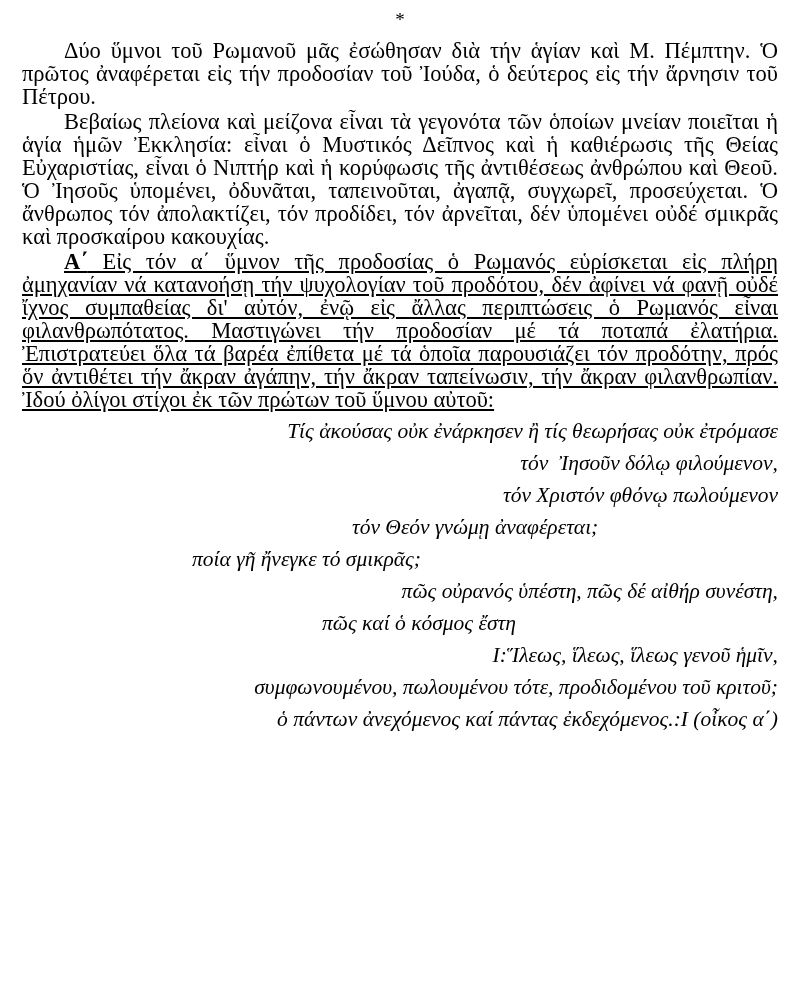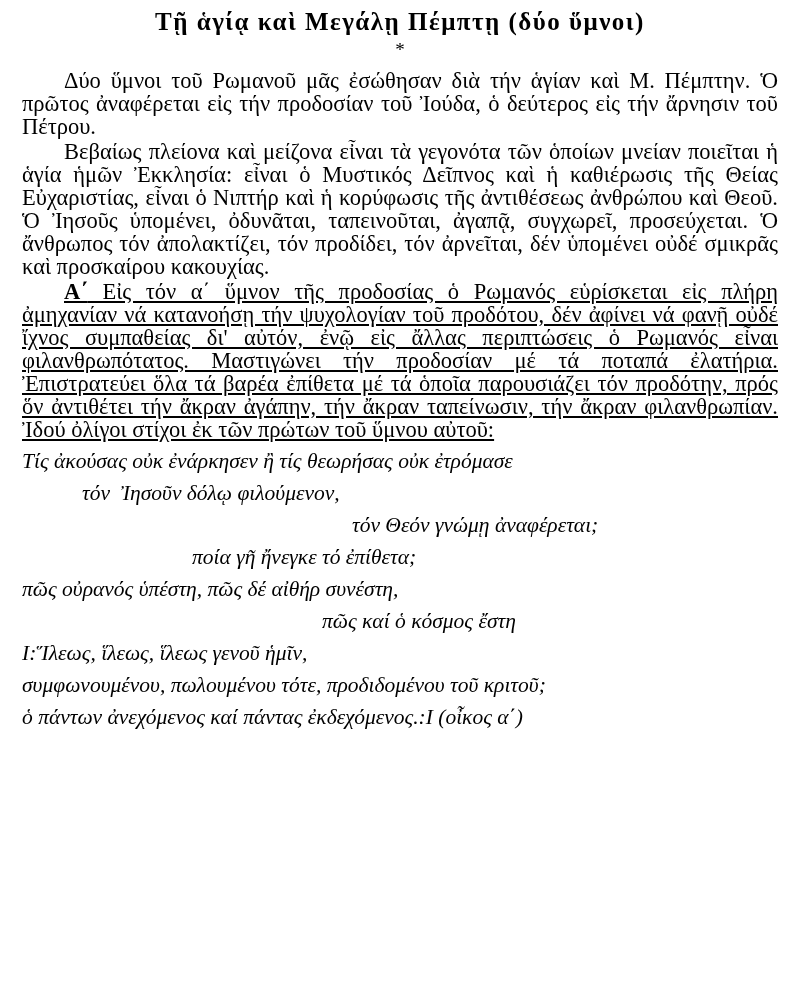--- a/index.html
+++ b/index.html
@@ -50,48 +50,48 @@
   }
   .verse {
     font-style: italic;
     font-size: 21.5px;
     line-height: 32px;
     white-space: pre;
   }
   .verse-block {
     margin-top: 4px;
   }
-  .v-center { text-align: left; }
+  .v-center { text-align: right; }
   .v-left { text-align: left; }
   .v-indent-1 { padding-left: 60px; }
   .v-indent-2 { padding-left: 170px; }
   .v-indent-4 { padding-left: 330px; }
   .v-indent-8 { padding-left: 300px; }
   .v-indent-9 { padding-left: 0px; }
 </style>
 </head>
 <body>
 
 <div class="page">
 
-  <h1 class="title">Τῇ ἁγίᾳ καὶ Μεγάλῃ Πέμπτῃ (δύο ὕμνοι)</h1>
 
   <div class="asterisk">*</div>
 
   <p class="para p1">Δύο ὕμνοι τοῦ Ρωμανοῦ μᾶς ἐσώθησαν διὰ τήν ἁγίαν καὶ Μ. Πέμπτην. Ὁ πρῶτος ἀναφέρεται εἰς τήν προδοσίαν τοῦ Ἰούδα, ὁ δεύτερος εἰς τήν ἄρνησιν τοῦ Πέτρου.</p>
 
   <p class="para p2">Βεβαίως πλείονα καὶ μείζονα εἶναι τὰ γεγονότα τῶν ὁποίων μνείαν ποιεῖται ἡ ἁγία ἡμῶν Ἐκκλησία: εἶναι ὁ Μυστικός Δεῖπνος καὶ ἡ καθιέρωσις τῆς Θείας Εὐχαριστίας, εἶναι ὁ Νιπτήρ καὶ ἡ κορύφωσις τῆς ἀντιθέσεως ἀνθρώπου καὶ Θεοῦ. Ὁ Ἰησοῦς ὑπομένει, ὀδυνᾶται, ταπεινοῦται, ἀγαπᾷ, συγχωρεῖ, προσεύχεται. Ὁ ἄνθρωπος τόν ἀπολακτίζει, τόν προδίδει, τόν ἀρνεῖται, δέν ὑπομένει οὐδέ σμικρᾶς καὶ προσκαίρου κακουχίας.</p>
 
   <p class="para p3"><b>Α΄</b><span> Εἰς τόν α΄ ὕμνον τῆς προδοσίας ὁ Ρωμανός εὑρίσκεται εἰς πλήρη ἀμηχανίαν νά κατανοήσῃ τήν ψυχολογίαν τοῦ προδότου, δέν ἀφίνει νά φανῇ οὐδέ ἴχνος συμπαθείας δι' αὐτόν, ἐνῷ εἰς ἄλλας περιπτώσεις ὁ Ρωμανός εἶναι φιλανθρωπότατος. Μαστιγώνει τήν προδοσίαν μέ τά ποταπά ἐλατήρια. Ἐπιστρατεύει ὅλα τά βαρέα ἐπίθετα μέ τά ὁποῖα παρουσιάζει τόν προδότην, πρός ὅν ἀντιθέτει τήν ἄκραν ἀγάπην, τήν ἄκραν ταπείνωσιν, τήν ἄκραν φιλανθρωπίαν. Ἰδού ὀλίγοι στίχοι ἐκ τῶν πρώτων τοῦ ὕμνου αὐτοῦ:</span></p>
 
   <div class="verse-block">
     <div class="verse v-center">Τίς ἀκούσας οὐκ ἐνάρκησεν ἢ τίς θεωρήσας οὐκ ἐτρόμασε</div>
     <div class="verse v-center v-indent-1">τόν  Ἰησοῦν δόλῳ φιλούμενον,</div>
+    <div class="verse v-center v-indent-9">τόν Χριστόν φθόνῳ πωλούμενον</div>
     <div class="verse v-left v-indent-4">τόν Θεόν γνώμῃ ἀναφέρεται;</div>
-    <div class="verse v-left v-indent-2">ποία γῆ ἤνεγκε τό ἐπίθετα;</div>
+    <div class="verse v-left v-indent-2">ποία γῆ ἤνεγκε τό σμικρᾶς;</div>
     <div class="verse v-center">πῶς οὐρανός ὑπέστη, πῶς δέ αἰθήρ συνέστη,</div>
     <div class="verse v-left v-indent-8">πῶς καί ὁ κόσμος ἔστη</div>
     <div class="verse v-center">Ι:Ἵλεως, ἵλεως, ἵλεως γενοῦ ἡμῖν,</div>
     <div class="verse v-center">συμφωνουμένου, πωλουμένου τότε, προδιδομένου τοῦ κριτοῦ;</div>
     <div class="verse v-center">ὁ πάντων ἀνεχόμενος καί πάντας ἐκδεχόμενος.:Ι (οἶκος α΄)</div>
   </div>
 
 </div>
 
 </body></html>

